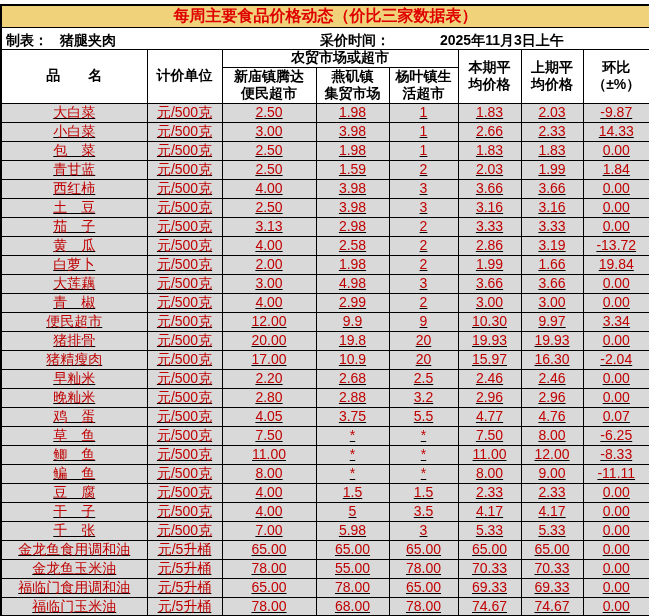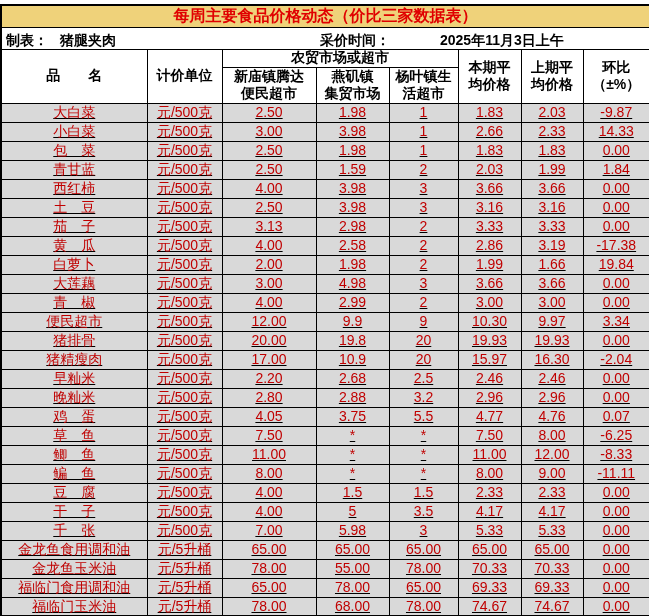--- a/index.html
+++ b/index.html
@@ -184,21 +184,21 @@
     <td class="num">0.00</td>
   </tr>
         <tr>
     <td class="name">黄　瓜</td>
     <td class="unit">元/500克</td>
     <td class="num">4.00</td>
     <td class="num">2.58</td>
     <td class="num">2</td>
     <td class="num">2.86</td>
     <td class="num">3.19</td>
-    <td class="num">-17.38</td>
+    <td class="num">-13.72</td>
   </tr>
         <tr>
     <td class="name">白萝卜</td>
     <td class="unit">元/500克</td>
     <td class="num">2.00</td>
     <td class="num">1.98</td>
     <td class="num">2</td>
     <td class="num">1.99</td>
     <td class="num">1.66</td>
     <td class="num">19.84</td>

